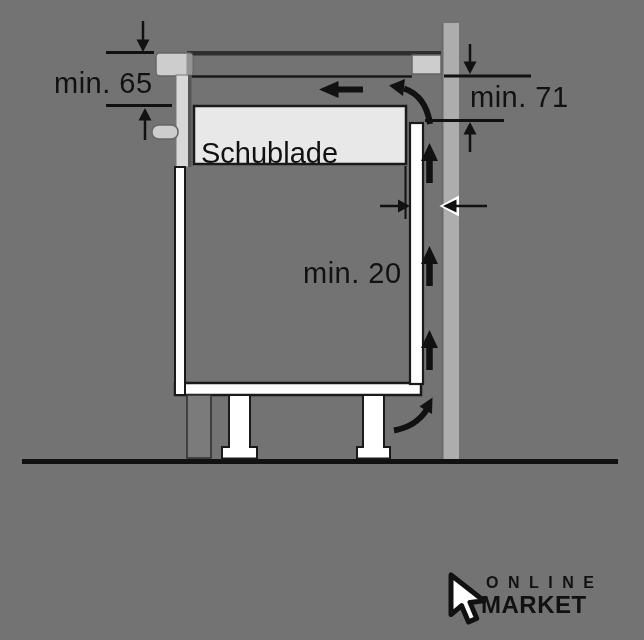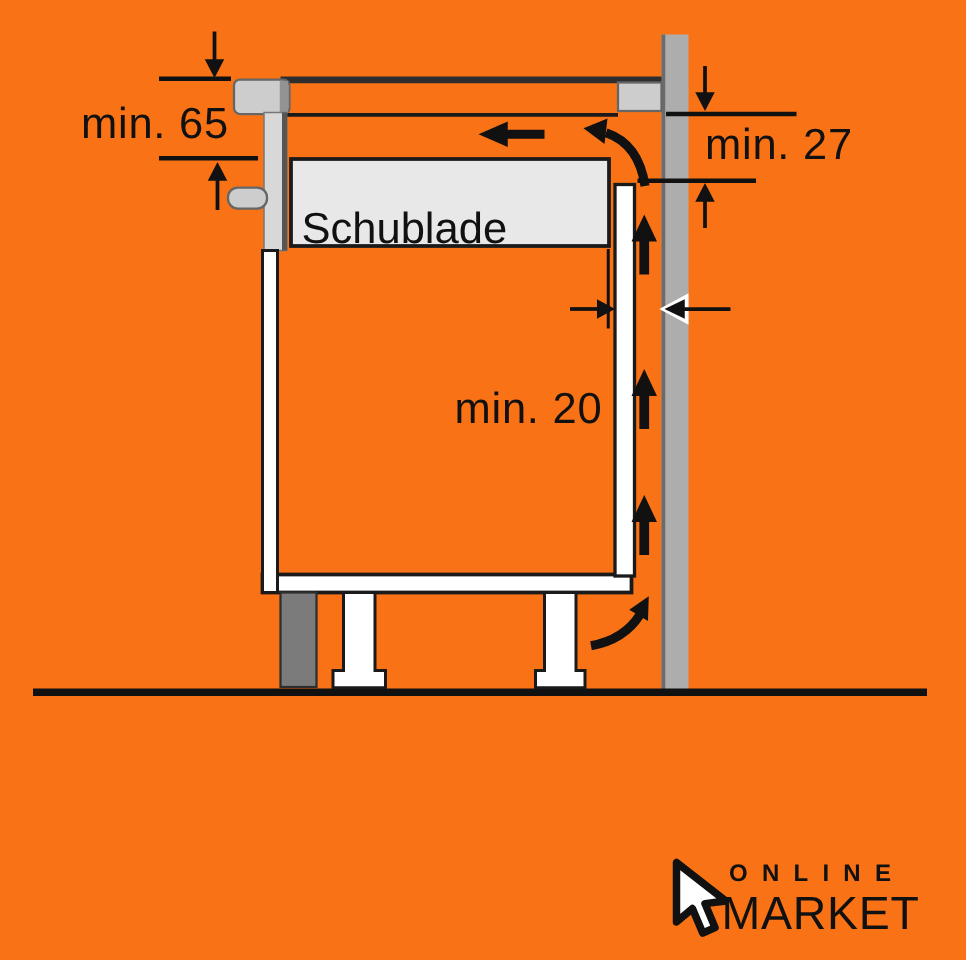--- a/index.html
+++ b/index.html
@@ -1,29 +1,29 @@
 <!DOCTYPE html>
 <html><head>
 <meta charset="utf-8">
 <style>
   html,body{margin:0;padding:0;background:#fff;}
   #stage{
-    position:relative;width:644px;height:640px;background:#f97316;overflow:hidden;
+    position:relative;width:644px;height:640px;background:#737373;overflow:hidden;
     font-family:"Liberation Sans", sans-serif;color:#111;
   }
   #drawing{position:absolute;left:0;top:0;}
   .lbl{position:absolute;white-space:nowrap;color:#111;line-height:1.05;}
   .dim{font-size:29px;letter-spacing:0.5px;}
   #lbl-min65{left:54px;top:68px;}
   #lbl-min45{left:470px;top:82px;}
   #lbl-min20{left:303px;top:210px;margin-top:48px;}
   #lbl-schublade{left:201px;top:118px;font-size:29px;margin-top:20px;}
   #logo{position:absolute;left:448px;top:570px;width:180px;height:60px;}
   #logo-online{position:absolute;left:38px;top:4px;font-size:16px;font-weight:bold;letter-spacing:9.5px;}
-  #logo-market{position:absolute;left:33px;top:21px;font-size:31px;font-weight:normal;letter-spacing:0.5px;}
+  #logo-market{position:absolute;left:33px;top:21px;font-size:24px;font-weight:bold;letter-spacing:0.5px;}
   #logo-cursor{position:absolute;left:0;top:2px;}
 </style>
 </head>
 <body>
 
 <div id="stage">
 
   <svg id="drawing" width="644" height="640" viewBox="0 0 644 640">
 
     <g>
@@ -94,21 +94,21 @@
       <polygon points="421,264 438,264 429.5,246" fill="#111"></polygon>
       <line x1="429.5" y1="370" x2="429.5" y2="347" stroke="#111" stroke-width="6.5"></line>
       <polygon points="421,348 438,348 429.5,330" fill="#111"></polygon>
 
       <path d="M 394 430.5 Q 416 426.5 426.5 410" fill="none" stroke="#111" stroke-width="6"></path>
       <polygon points="432.5,397.5 432,414 419.5,406.5" fill="#111"></polygon>
     </g>
   </svg>
 
   <div class="lbl dim" id="lbl-min65">min. 65</div>
-  <div class="lbl dim" id="lbl-min45">min. 27</div>
+  <div class="lbl dim" id="lbl-min45">min. 71</div>
   <div class="lbl dim" id="lbl-min20">min. 20</div>
   <div class="lbl" id="lbl-schublade">Schublade</div>
 
   <div id="logo">
     <svg id="logo-cursor" width="40" height="54" viewBox="0 0 40 54">
       <polygon points="3,3 3,42.6 13.6,33.7 20.5,50 28.7,46.4 22,30.4 35.9,28.7" fill="#fff" stroke="#111" stroke-width="5" stroke-linejoin="round"></polygon>
     </svg>
     <div id="logo-online">ONLINE</div>
     <div id="logo-market">MARKET</div>
   </div>

